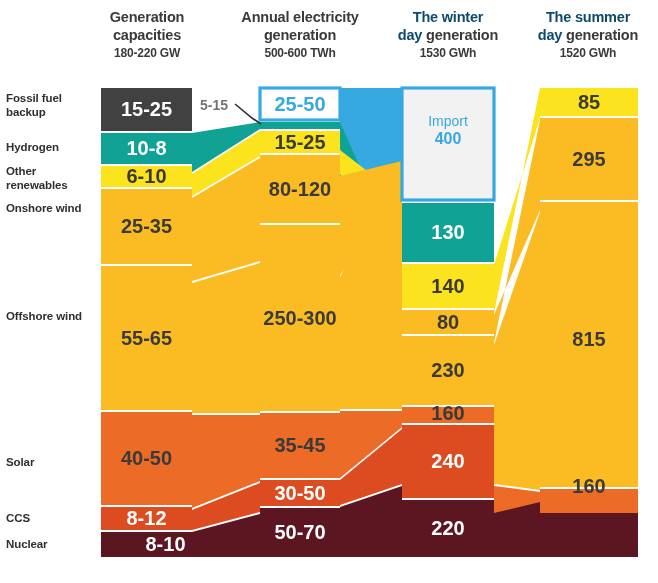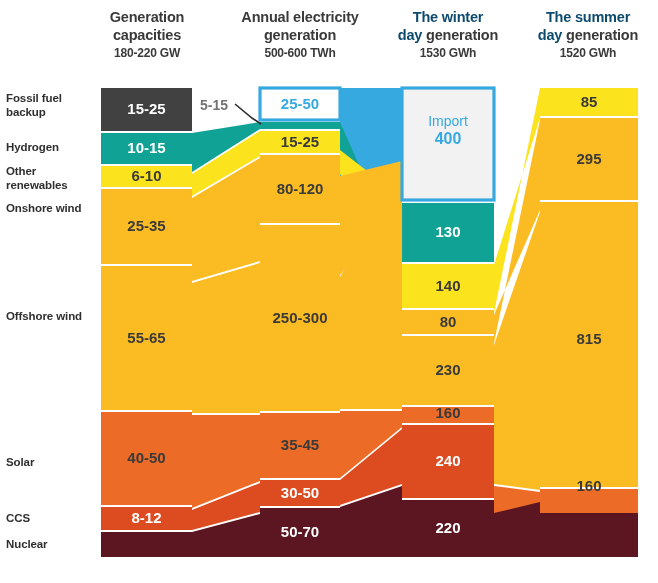--- a/index.html
+++ b/index.html
@@ -24,21 +24,21 @@
   
   .rowlabel{
     position:absolute;left:6px;width:86px;
     font-weight:bold;font-size:11.5px;line-height:13.5px;
     color:#2f2f2f;text-align:left;letter-spacing:-0.1px;
   }
 
   
   .val{
     position:absolute;text-align:center;
-    font-weight:bold;font-size:15px;line-height:16px;
+    font-weight:bold;font-size:20px;line-height:16px;
     color:#3a3a3a;white-space:nowrap;
     pointer-events:none;
   }
   .val.light{color:#ffffff;}
   .val.blue{color:#36A9E1;font-weight:bold;}
   .val.import{font-size:14px;line-height:17px;font-weight:normal;}
   .val.import b{font-weight:bold;font-size:16px;}
 
   
   .callout{
@@ -179,27 +179,27 @@
   <div class="rowlabel" style="top:165px;">Other renewables</div>
   <div class="rowlabel" style="top:202px;">Onshore wind</div>
   <div class="rowlabel" style="top:310px;">Offshore wind</div>
   <div class="rowlabel" style="top:429px;margin-top:27px;">Solar</div>
   <div class="rowlabel" style="top:512px;">CCS</div>
   <div class="rowlabel" style="top:538px;">Nuclear</div>
 
   <div class="callout" style="left:200px;top:97px;">5-15</div>
 
   <div class="val light" style="left:101px;top:101px;width:91px;">15-25</div>
-  <div class="val light" style="left:101px;top:140px;width:91px;">10-15</div>
+  <div class="val light" style="left:101px;top:140px;width:91px;">10-8</div>
   <div class="val" style="left:101px;top:168px;width:91px;">6-10</div>
   <div class="val" style="left:101px;top:218px;width:91px;">25-35</div>
   <div class="val" style="left:101px;top:330px;width:91px;">55-65</div>
   <div class="val" style="left:101px;top:450px;width:91px;">40-50</div>
   <div class="val light" style="left:101px;top:510px;width:91px;">8-12</div>
-  <div class="val light" style="left:101px;top:556px;width:91px;">8-10</div>
+  <div class="val light" style="left:101px;top:536px;width:91px;padding-left:19px;">8-10</div>
 
   <div class="val blue" style="left:260px;top:96px;width:80px;">25-50</div>
   <div class="val" style="left:260px;top:134px;width:80px;">15-25</div>
   <div class="val" style="left:260px;top:181px;width:80px;">80-120</div>
   <div class="val" style="left:260px;top:310px;width:80px;">250-300</div>
   <div class="val" style="left:260px;top:437px;width:80px;">35-45</div>
   <div class="val light" style="left:260px;top:485px;width:80px;">30-50</div>
   <div class="val light" style="left:260px;top:524px;width:80px;">50-70</div>
 
   <div class="val import blue" style="left:402px;top:113px;width:92px;">

